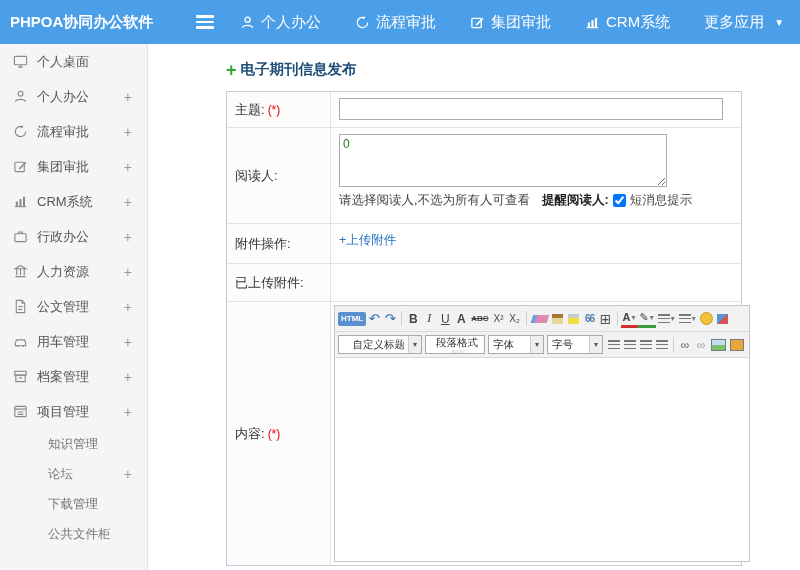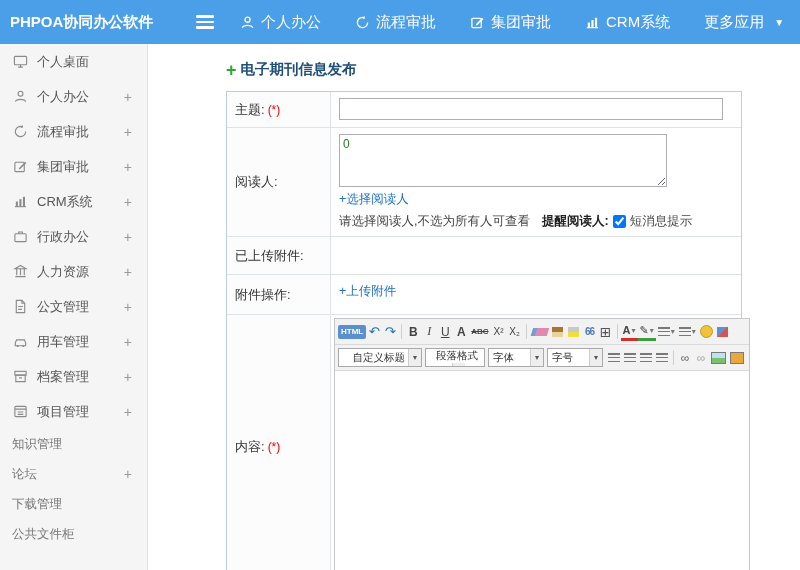--- a/index.html
+++ b/index.html
@@ -19,21 +19,21 @@
   
   .bodyrow { display: flex; height: 526px; }
 
   
   .sidebar { width: 148px; background: #f5f5f5; border-right: 1px solid #e2e2e2; flex-shrink: 0; overflow: hidden; }
   .side-item { height: 35px; display: flex; align-items: center; padding: 0 15px 0 13px; font-size: 13px; color: #555; cursor: pointer; }
   .side-item .sico { width: 15px; height: 15px; margin-right: 9px; color: #8a8a8a; flex-shrink: 0; }
   .side-item .sico svg { width: 15px; height: 15px; display: block; }
   .side-item .lbl { flex: 1; }
   .exp { color: #999; font-size: 14px; }
-  .sub-item { height: 30px; display: flex; align-items: center; padding: 0 15px 0 12px; font-size: 12.5px; color: #777; cursor: pointer; }
+  .sub-item { height: 30px; display: flex; align-items: center; padding: 0 15px 0 48px; font-size: 12.5px; color: #777; cursor: pointer; }
   .sub-item .lbl { flex: 1; }
 
   
   .main { flex: 1; padding: 16px 0 0 78px; overflow: hidden; background: #fff; }
   .title-row { display: flex; align-items: center; gap: 4px; margin-bottom: 12px; }
   .plus-ico { color: #2fa52f; font-weight: bold; font-size: 18px; line-height: 1; }
   .page-title { font-size: 14.5px; font-weight: bold; color: #1f4e79; }
 
   
   .form-table { width: 516px; border: 1px solid #bfccda; background: #fff; }
@@ -298,41 +298,40 @@
             <input class="txt" type="text" style="">
           </div>
         </div>
 
         <div class="frow" style="min-height:96px">
           <div class="flabel">
             <span>阅读人:</span>
           </div>
           <div class="fvalue">
             <textarea class="readers" style="">0</textarea>
-            <div><a class="link">+选择阅读人</a></div>
             <div class="hint-row">
               <span>请选择阅读人,不选为所有人可查看</span>
               <span class="remind">提醒阅读人:</span>
               <input type="checkbox" checked="" style="">
               <span>短消息提示</span>
             </div>
           </div>
         </div>
 
 
-        <div class="frow" style="min-height:38px">
-          <div class="flabel">已上传附件:</div>
-          <div class="fvalue"></div>
-        </div>
-
         <div class="frow" style="min-height:40px">
           <div class="flabel">附件操作:</div>
           <div class="fvalue">
             <a class="link" style="margin-top:2px">+上传附件</a>
           </div>
+        </div>
+
+        <div class="frow" style="min-height:38px">
+          <div class="flabel">已上传附件:</div>
+          <div class="fvalue"></div>
         </div>
 
         <div class="frow content-row">
           <div class="flabel">
             <span>内容:</span>
             <span class="req">(*)</span>
           </div>
           <div class="fvalue">
             <div class="editor-box">
               <div class="ed-toolbar">

